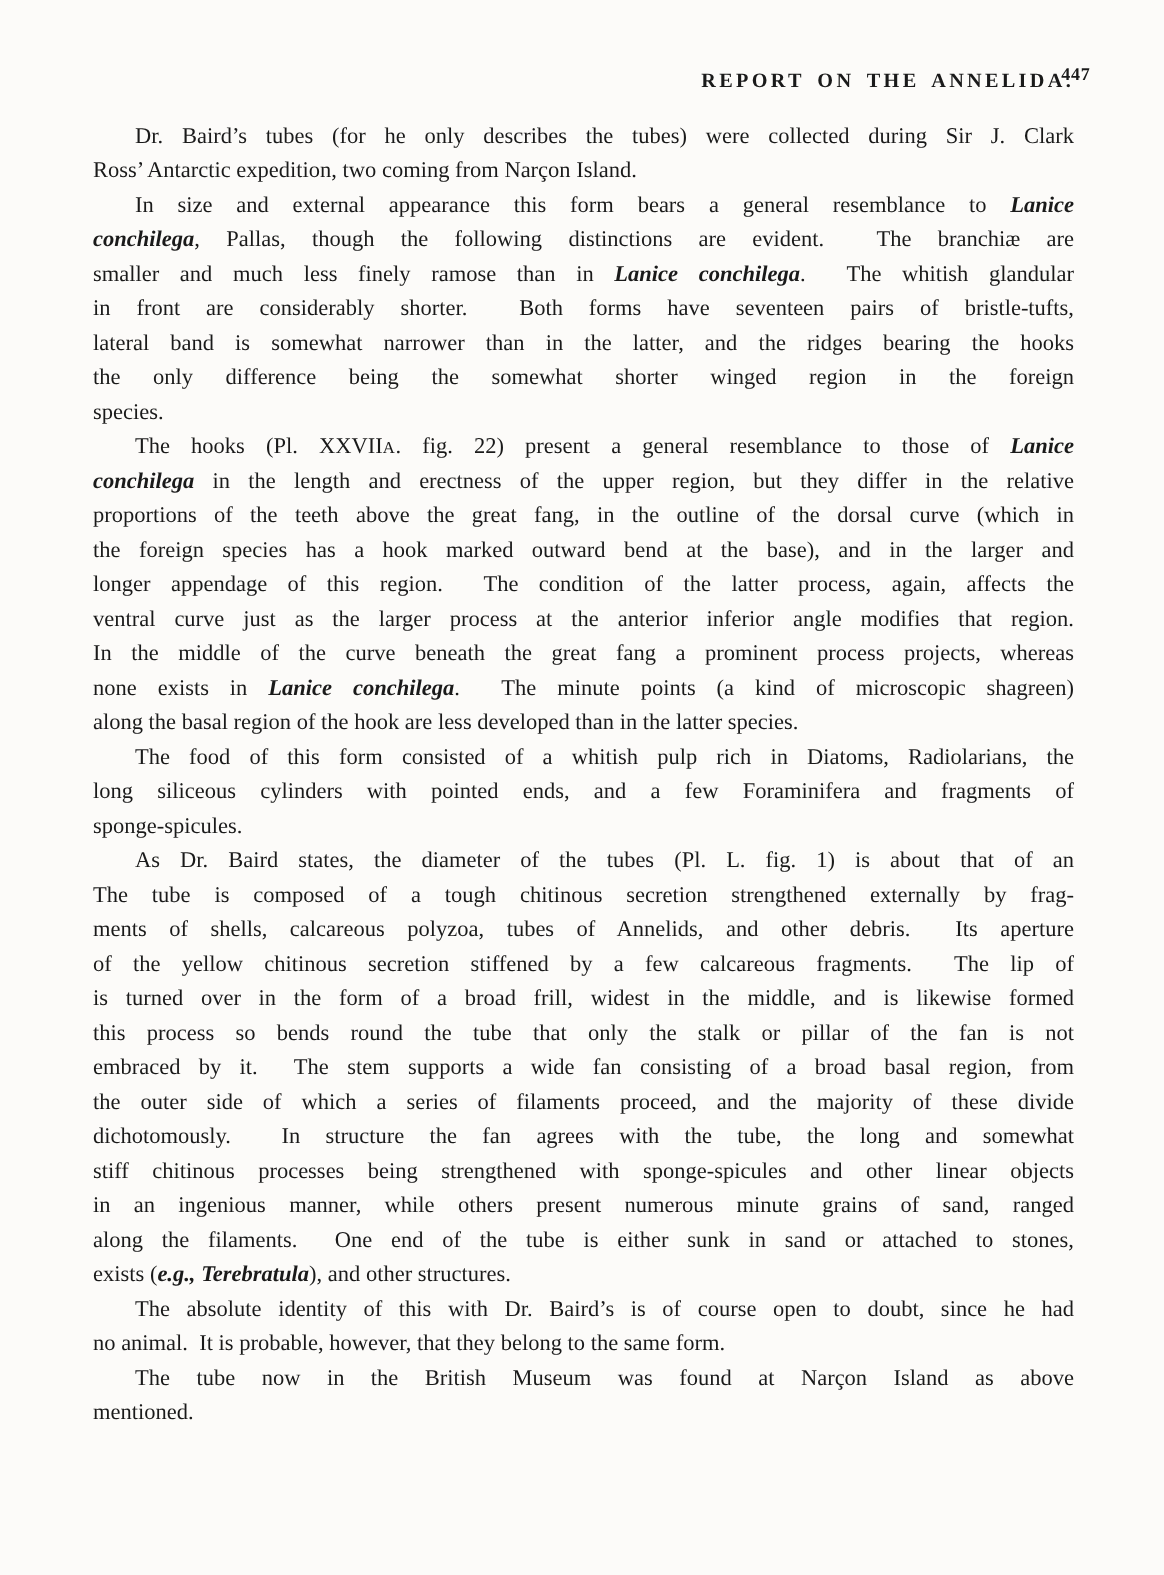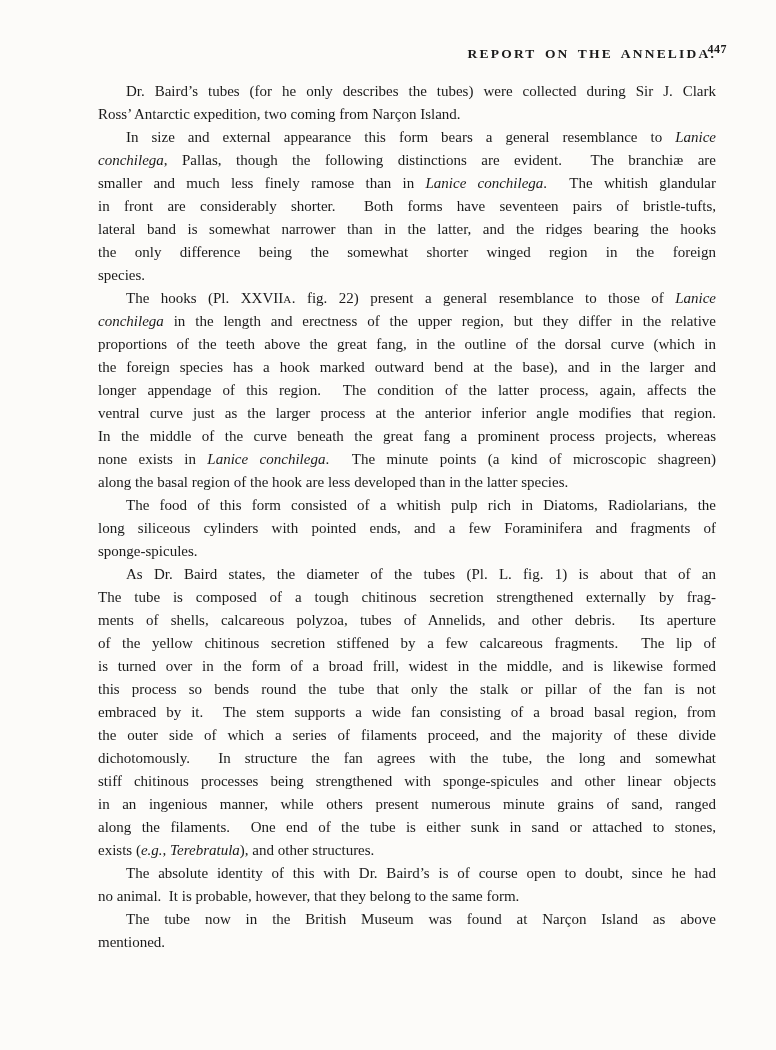--- a/index.html
+++ b/index.html
@@ -40,25 +40,24 @@
     top: 80px; left: 62px; width: 654px;
   }
   .line {
     height: 23px;
     line-height: 23px;
     font-size: 15px;
     text-align: justify;
     text-align-last: justify;
     overflow: hidden;
     white-space: normal;
-    margin-left: 36px;
   }
   .line.first { text-indent: 28px; }
   .line.last  { text-align-last: left; }
-  .it { font-style: italic; }
+  .it { font-style: italic; font-weight: bold; }
   .sc { font-size: 0.74em; letter-spacing: 0.5px; }
 </style>
 </head>
 <body>
 
 <div class="page" style="--ink: #1a1a1a; --paper: #fcfbf9;">
   <div class="running-head">
     <div class="head-title">REPORT ON THE ANNELIDA.</div>
     <div class="page-number">447</div>
   </div>

